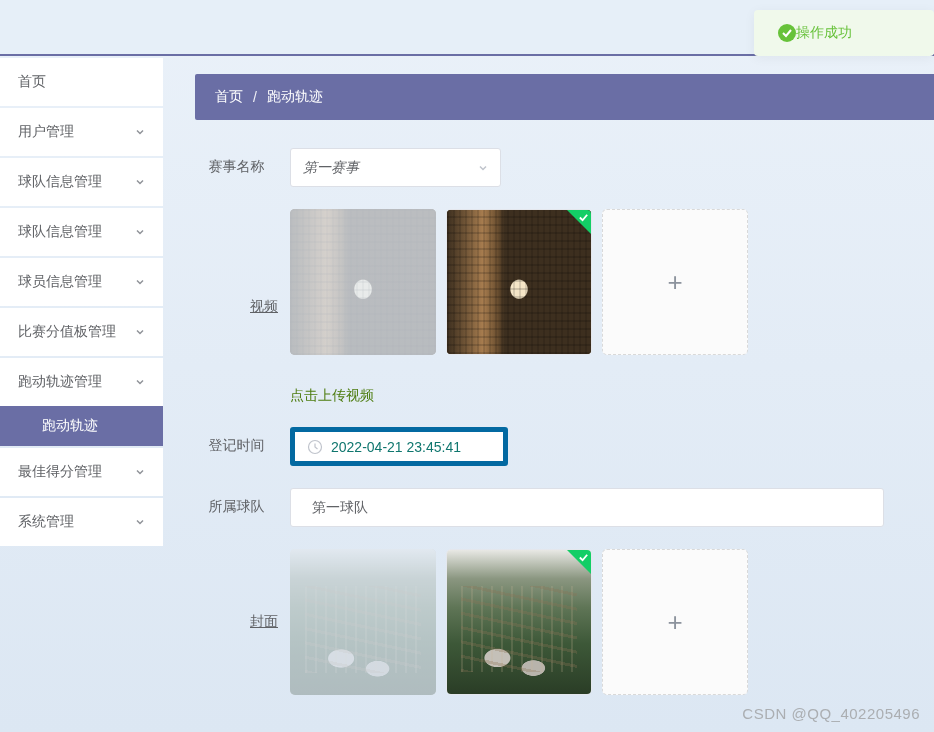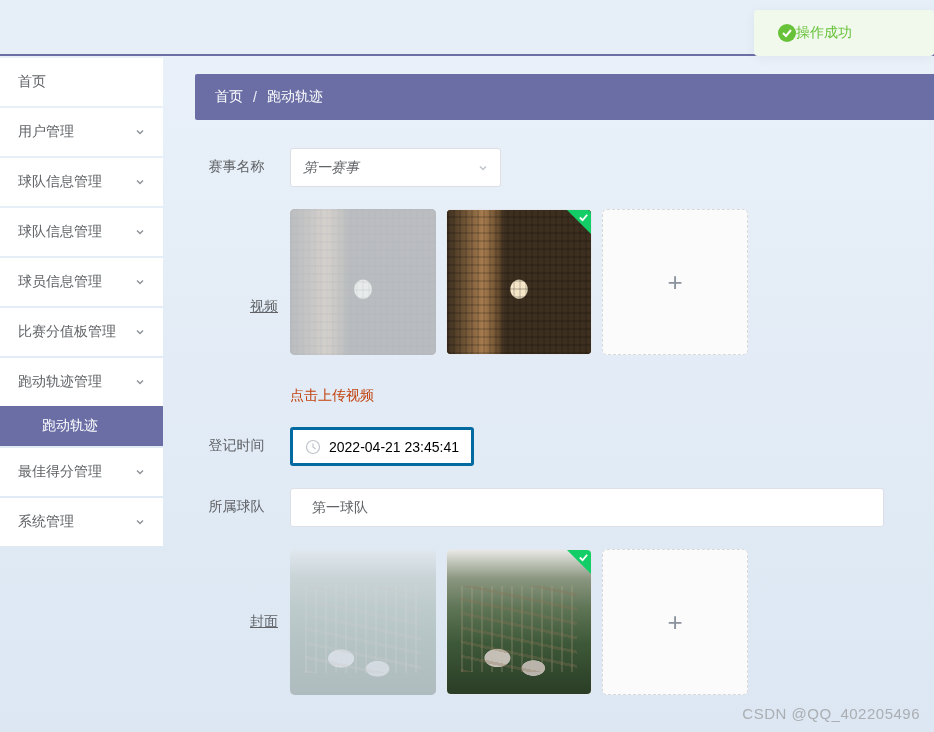--- a/index.html
+++ b/index.html
@@ -141,30 +141,30 @@
       border-radius: 3px;
       height: 39px;
       width: 594px;
       display: flex;
       align-items: center;
       padding: 0 21px;
       background: #fff;
       color: #606266;
     }
     .datetime {
-      border: 3px solid #0369a1;
+      border: 5px solid #0369a1;
       border-radius: 3px;
       height: 39px;
-      width: 184px;
+      width: 218px;
       display: flex;
       align-items: center;
       padding: 0 12px;
       gap: 8px;
       background: #fff;
-      color: #000000;
+      color: #0f766e;
       cursor: pointer;
     }
     .clock-icon { color: #c0c4cc; width: 16px; height: 16px; }
     .upload-area {
       display: flex;
       flex-direction: column;
       gap: 32px;
     }
     .upload-row {
       display: flex;
@@ -244,21 +244,21 @@
     }
     .check-badge svg {
       position: absolute;
       top: 2px;
       right: -22px;
       width: 11px;
       height: 11px;
       color: #fff;
     }
     .hint {
-      color: #c2410c;
+      color: #4d7c0f;
       font-size: 14px;
       padding-left: 0;
     }
     .watermark {
       position: absolute;
       bottom: 10px;
       right: 14px;
       color: rgba(150,150,150,0.7);
       font-size: 15px;
       letter-spacing: 0.5px;

